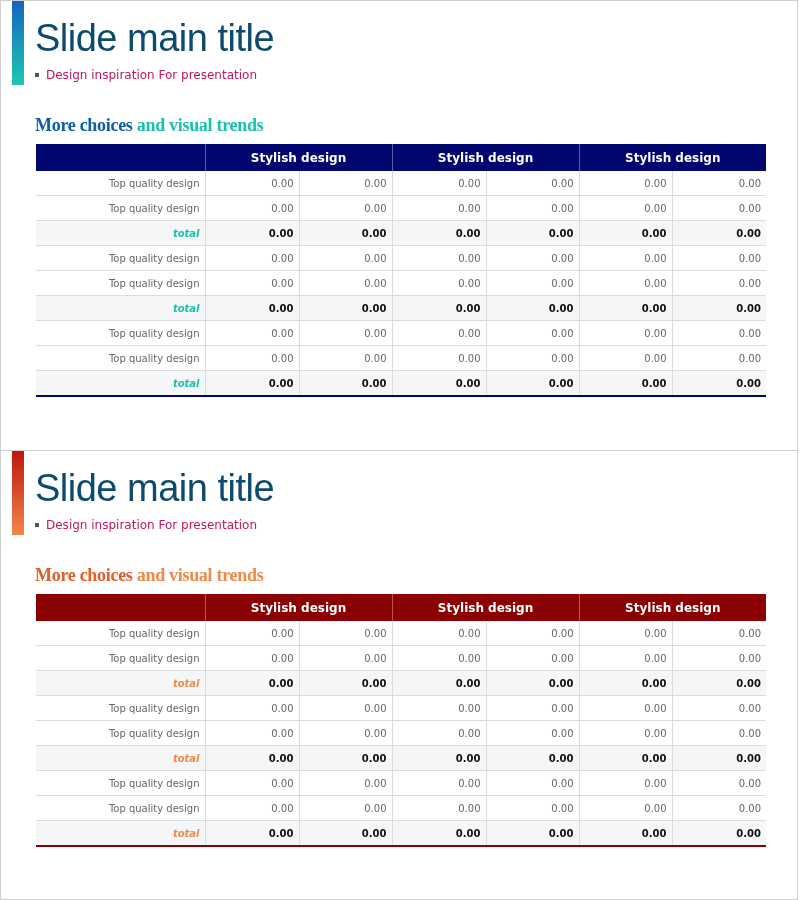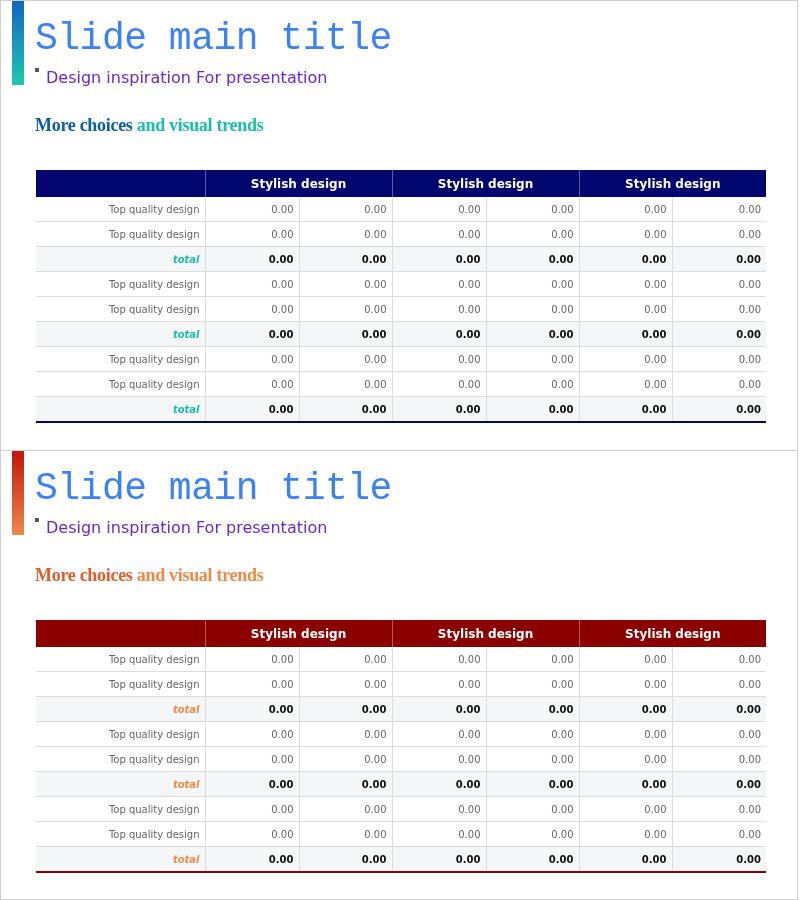--- a/index.html
+++ b/index.html
@@ -2,26 +2,26 @@
 <html><head>
 <meta charset="utf-8">
 <style>
   html, body { margin:0; padding:0; background:#ffffff; }
   body { width:800px; height:900px; position:relative; overflow:hidden; font-family:"DejaVu Sans", sans-serif; }
   .slide { position:absolute; left:0; width:798px; height:449px; border:1px solid #cfcfcf; background:#fff; box-sizing:border-box; }
   .slide.s1 { top:0; height:451px; border-bottom:none; }
   .slide.s2 { top:450px; height:450px; }
   .accent-bar { position:absolute; left:11px; top:0; width:12px; height:84px; }
   .s2 .accent-bar { top:0; }
-  .title { position:absolute; left:34px; top:16px; font-size:38px; font-weight:normal; color:#3b82f6; letter-spacing:-0.5px; font-family:Liberation Mono, monospace; }
-  .subtitle { position:absolute; left:34px; top:67px; font-size:16px; color:#6d28d9; display:flex; }
+  .title { position:absolute; left:34px; top:16px; font-size:38px; font-weight:normal; color:#0c4a6e; letter-spacing:-0.5px; font-family:Liberation Sans, sans-serif; }
+  .subtitle { position:absolute; left:34px; top:67px; font-size:12px; color:#be185d; display:flex; align-items:center; }
   .subtitle .bullet { width:4px; height:4px; background:#555; margin-right:7px; display:inline-block; }
   .heading { position:absolute; left:34px; top:113px; font-size:18px; font-weight:bold; letter-spacing:-0.3px; }
   .heading .h-a, .heading .h-b { display:inline;font-family:Liberation Serif, serif; }
-  .tbl { position:absolute; left:35px; top:169px; width:730px; border-collapse:collapse; table-layout:fixed; font-size:10px; }
+  .tbl { position:absolute; left:35px; top:143px; width:730px; border-collapse:collapse; table-layout:fixed; font-size:10px; }
   .tbl th { height:27px; color:#fff; font-weight:bold; font-size:12px; text-align:center; border-left:1px solid rgba(255,255,255,0.35); padding:0; }
   .tbl th:first-child { border-left:none; }
   .tbl td { height:24px; border-bottom:1.3px solid #dcdcdc; border-left:1px solid #dcdcdc; text-align:right; padding:0 5px 0 0; color:#666; white-space:nowrap; }
   .tbl td:first-child { border-left:none; }
   .tbl tr.total td { background:#f5f6f8; color:#111; font-weight:bold; }
   .tbl tr.total td.lbl { font-weight:bold;font-style:italic; }
   .tbl tr.last td { border-bottom:2px solid var(--endline); }
 </style>
 </head>
 <body>

